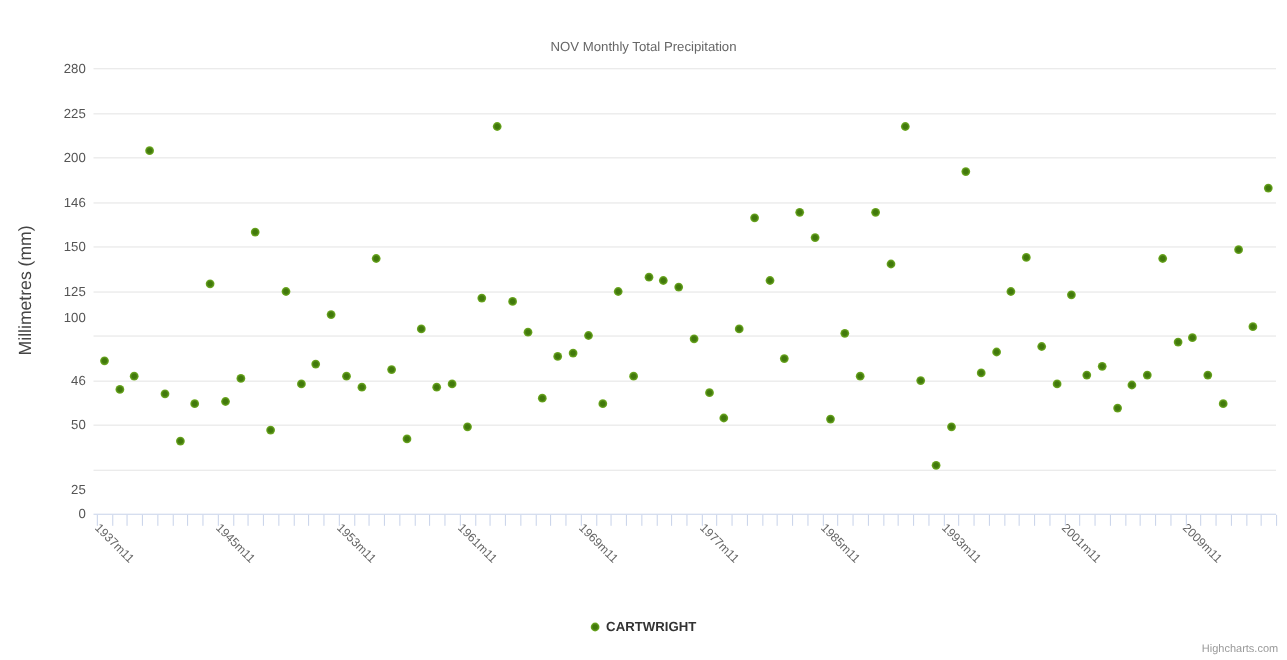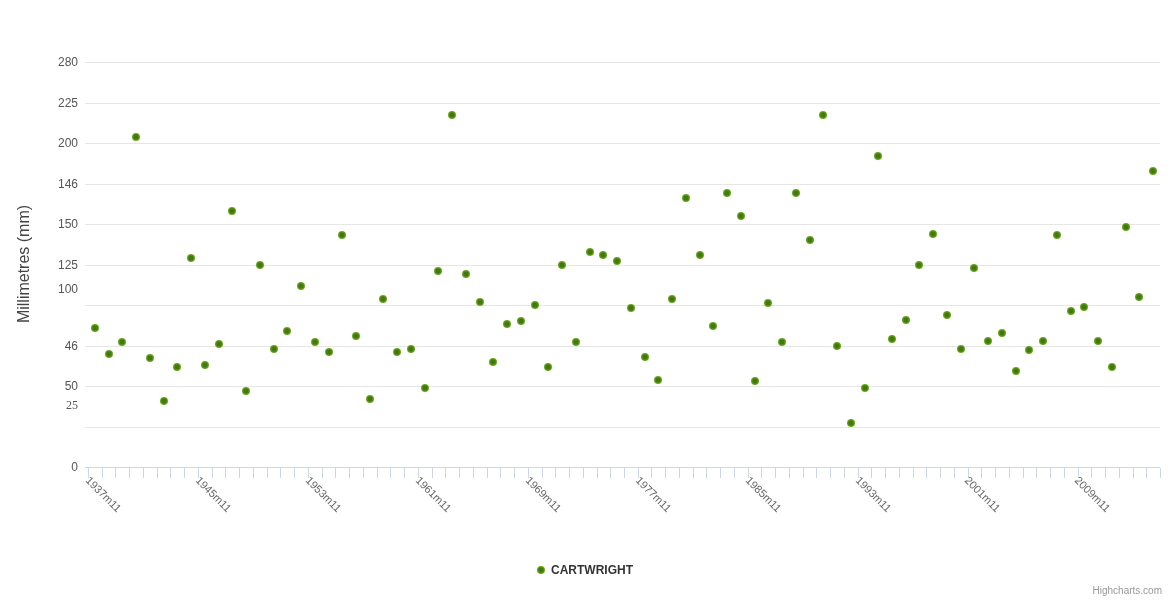--- a/index.html
+++ b/index.html
@@ -50,26 +50,27 @@
   .legend-label{font-size:12px;font-weight:bold;color:#333333;}
   .credits{
     position:absolute;top:585px;right:8px;
     font-size:10px;color:#999999;cursor:pointer;
   }
 </style>
 </head>
 <body>
 
 <div class="chart">
+  <div class="subtitle">NOV Monthly Total Precipitation</div>
   <div class="y-title">Millimetres (mm)</div>
 
   <div id="plot">
       <div class="ylabel" style="top: 460px;">0</div>
       <div class="gridline" style="top: 426.5px;"></div>
-      <div class="ylabel" style="top: 398px; font-family: Liberation Serif, serif;">25</div>
+      <div class="ylabel" style="top: 438px;">25</div>
       <div class="gridline" style="top: 386px;"></div>
       <div class="ylabel" style="top: 379px;">50</div>
       <div class="gridline" style="top: 345.5px;"></div>
       <div class="ylabel" style="top: 338.5px;">46</div>
       <div class="gridline" style="top: 305px;"></div>
       <div class="ylabel" style="top: 282px;">100</div>
       <div class="gridline" style="top: 264.5px;"></div>
       <div class="ylabel" style="top: 257.5px;">125</div>
       <div class="gridline" style="top: 224px;"></div>
       <div class="ylabel" style="top: 217px;">150</div>

